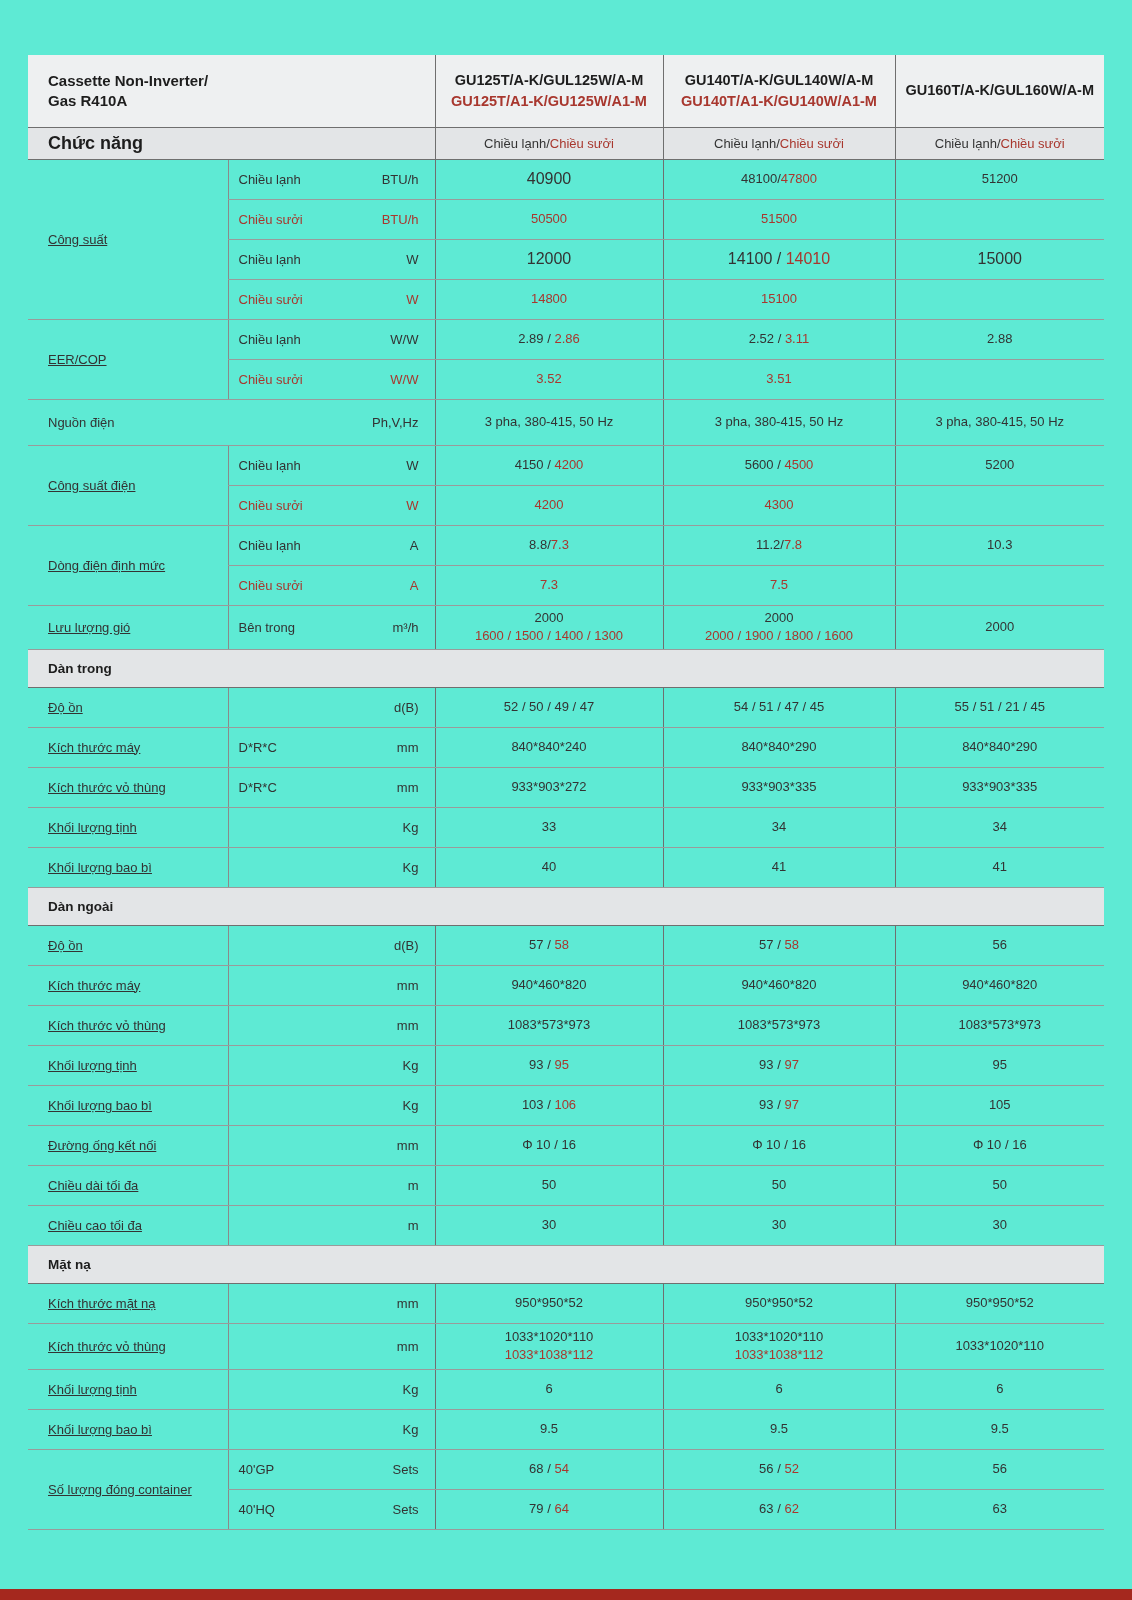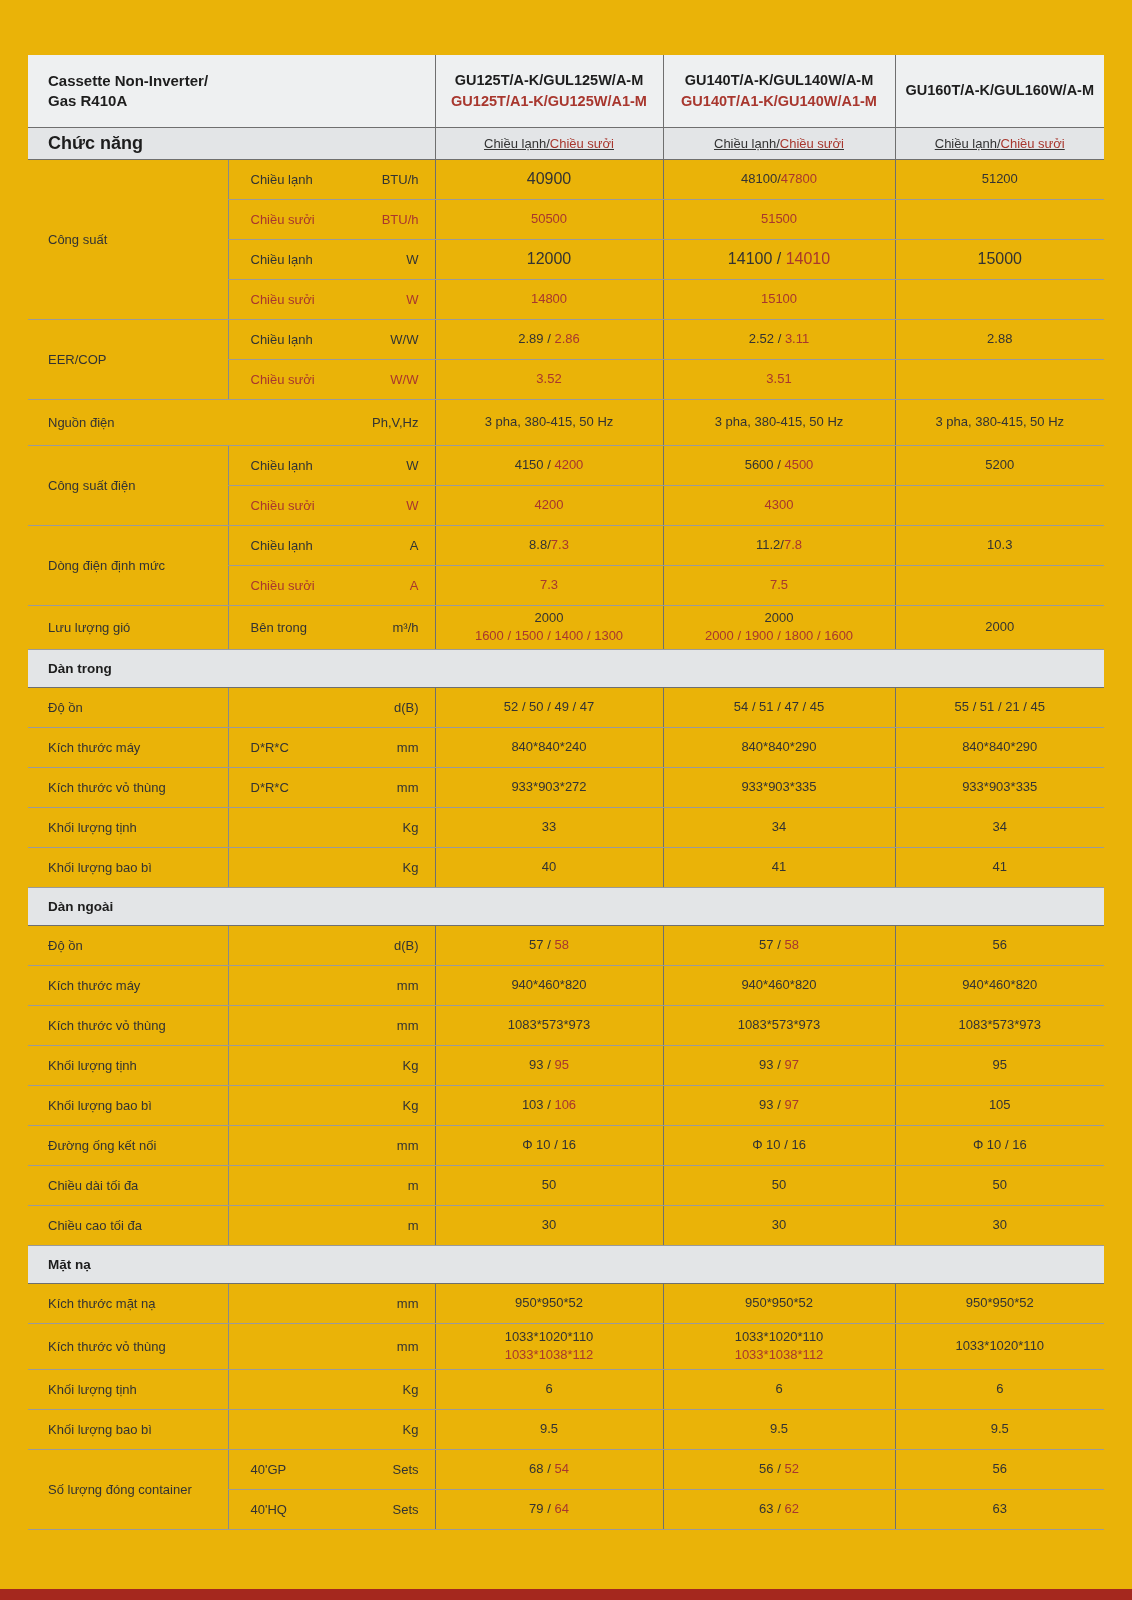--- a/index.html
+++ b/index.html
@@ -5,21 +5,21 @@
   html,body{margin:0;padding:0;}
   body{
     font-family:"Liberation Sans","DejaVu Sans",sans-serif;
     background:#ffffff;
     color:#333;
   }
   .page{
     position:relative;
     width:1132px;
     height:1600px;
-    background:#eab308;
+    background:#5eead4;
     overflow:hidden;
   }
   table.spec{
     position:absolute;
     left:28px;
     top:55px;
     width:1076px;
     border-collapse:collapse;
     table-layout:fixed;
     font-size:13px;
@@ -39,26 +39,26 @@
     display:block;font-weight:bold;font-size:15px;color:#1d1d1d;line-height:1.35;
   }
   td.h-model{text-align:center;}
   .h-model .m1{display:block;font-weight:bold;font-size:14.5px;color:#1d1d1d;line-height:1.45;}
   .h-model .m2{display:block;font-weight:bold;font-size:14.5px;line-height:1.45;}
 
   
   tr.func{height:32px;}
   tr.func td{background:#e3e5e7;border-top:1px solid #6f6f6f;border-bottom:1px solid #6f6f6f;}
   td.f-label{padding-left:20px;font-weight:bold;color:#1d1d1d;font-size:18px;}
-  td.f-val{text-align:center;text-decoration:underline;}
+  td.f-val{text-align:center;}
 
   
   tr.data-row td{border-bottom:1px solid #9a9a9a;}
-  td.c-main{padding-left:20px;text-align:left;}
-  td.c-subunit{padding-left:22px;padding-right:16px;}
+  td.c-main{padding-left:20px;text-align:left;text-decoration:underline;}
+  td.c-subunit{padding-left:10px;padding-right:16px;}
   .subunit-flex{display:flex;justify-content:space-between;align-items:center;width:100%;}
   td.c-mainfull{padding-left:20px;padding-right:16px;}
   .mainfull-flex{display:flex;justify-content:space-between;align-items:center;width:100%;}
   td.c-val{text-align:center;line-height:1.35;}
   td.c-val .big{font-size:16px;}
   tr.section-row td{
     background:#e3e5e7;
     border-top:1px solid #6f6f6f;
     border-bottom:1px solid #6f6f6f;
     padding-left:20px;

